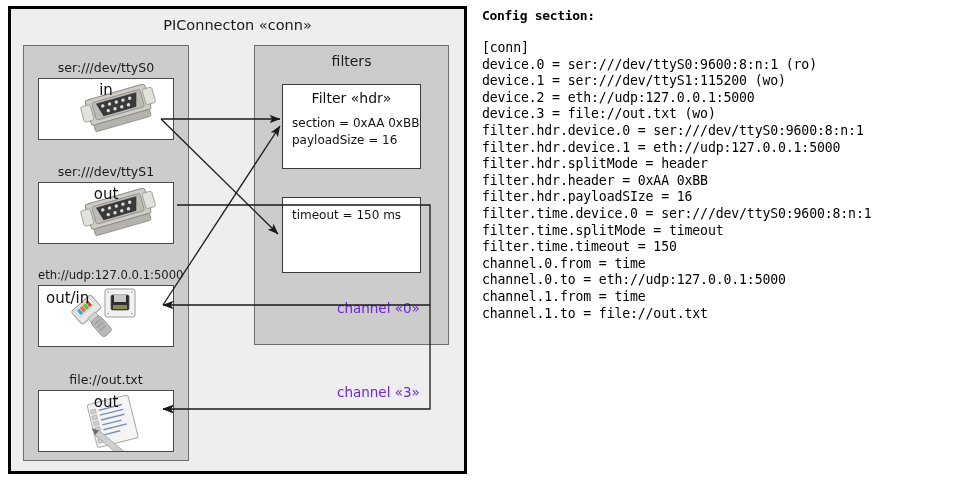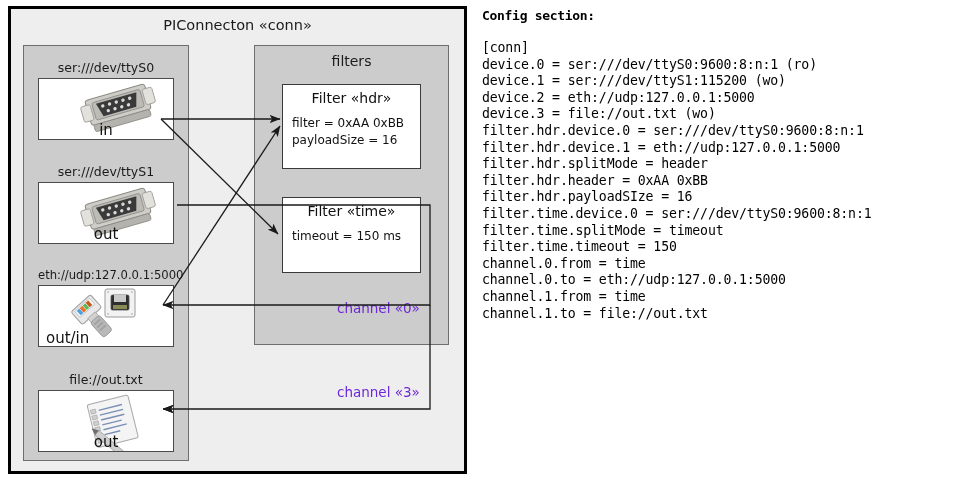--- a/index.html
+++ b/index.html
@@ -22,21 +22,21 @@
                  background:#cccccc;border:1.5px solid #6e6e6e;box-sizing:border-box;}
   #filters-title{position:absolute;left:0;top:7px;width:100%;text-align:center;
                  font-size:14px;color:#1a1a1a;}
 
   
   .device-node{position:absolute;left:14px;width:136px;}
   .device-label{text-align:center;font-size:12.5px;color:#1a1a1a;
                 margin-bottom:3px;white-space:nowrap;}
   .device-card{position:relative;height:62px;background:#ffffff;
                border:1.5px solid #4a4a4a;box-sizing:border-box;overflow:hidden;}
-  .device-card-text{position:absolute;font-size:15px;color:#111111;z-index:3;margin-top:40px;}
+  .device-card-text{position:absolute;font-size:15px;color:#111111;z-index:3;}
   .io-center{left:0;top:2px;width:100%;text-align:center;}
   .io-left{left:7px;top:3px;}
 
   
   .filter-box{position:absolute;background:#ffffff;border:1.5px solid #3a3a3a;
               box-sizing:border-box;}
   .filter-title{text-align:center;font-size:14px;color:#111111;
                 margin-top:5px;}
   .filter-props{margin:9px 0 0 9px;font-size:12px;color:#111111;line-height:1.35;}
 
@@ -185,26 +185,25 @@
         </svg>
       </div>
     </div>
   </div>
 
   <div id="filters-panel">
     <div id="filters-title">filters</div>
 
     <div class="filter-box" style="left:27px;top:38px;width:139px;height:85px;">
       <div class="filter-title">Filter «hdr»</div>
-      <div class="filter-props">filter = 0xAA 0xBB</div>
+      <div class="filter-props">section = 0xAA 0xBB</div>
       <div class="filter-props" style="margin-top:1px;">payloadSize = 16</div>
     </div>
 
     <div class="filter-box" style="left:27px;top:151px;width:139px;height:76px;">
-      <div class="filter-title">Filter «time»</div>
       <div class="filter-props">timeout = 150 ms</div>
     </div>
   </div>
 
   <div class="channel-label" style="left:326px;top:291px;">channel «0»</div>
   <div class="channel-label" style="left:326px;top:375px;">channel «3»</div>
 
   <svg class="overlay">
     <defs>
       <marker id="ah" markerWidth="11" markerHeight="9" refX="10.5" refY="4.5" orient="auto" markerUnits="userSpaceOnUse">

